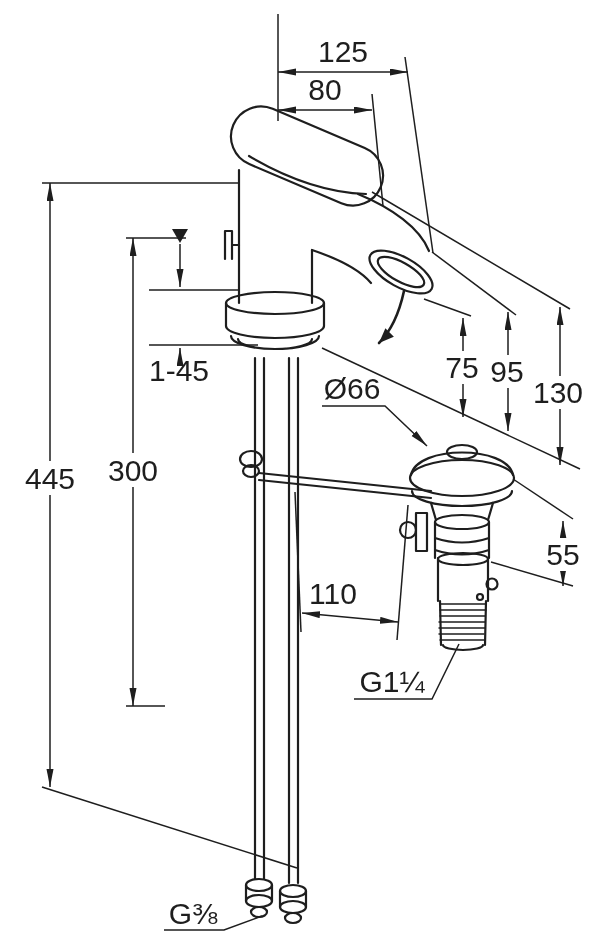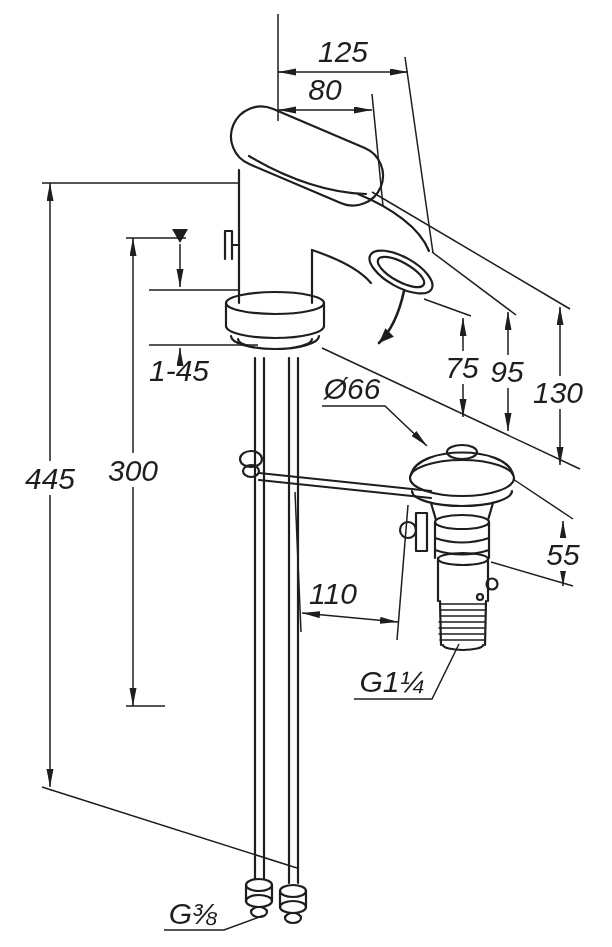--- a/index.html
+++ b/index.html
@@ -1,18 +1,18 @@
 <!DOCTYPE html>
 <html><head>
 <meta charset="utf-8">
 <style>
   html,body { margin:0; padding:0; background:#ffffff; }
   .page {
     width:612px; height:947px; position:relative; background:#ffffff;
-    font-family:"Liberation Sans", sans-serif; overflow:hidden;font-style:italic;
+    font-family:"Liberation Sans", sans-serif; overflow:hidden;
   }
   svg { display:block; }
   text {
     font-family:"Liberation Sans", sans-serif;
     font-size:30px; fill:#1e1e1e;
   }
   .obj   { fill:none; stroke:#1e1e1e; stroke-width:2.2; stroke-linecap:round; stroke-linejoin:round; }
   .objthin { fill:none; stroke:#1e1e1e; stroke-width:1.4; }
   .dim   { fill:none; stroke:#1e1e1e; stroke-width:1.5; }
   .solid { fill:#1e1e1e; stroke:none; }

